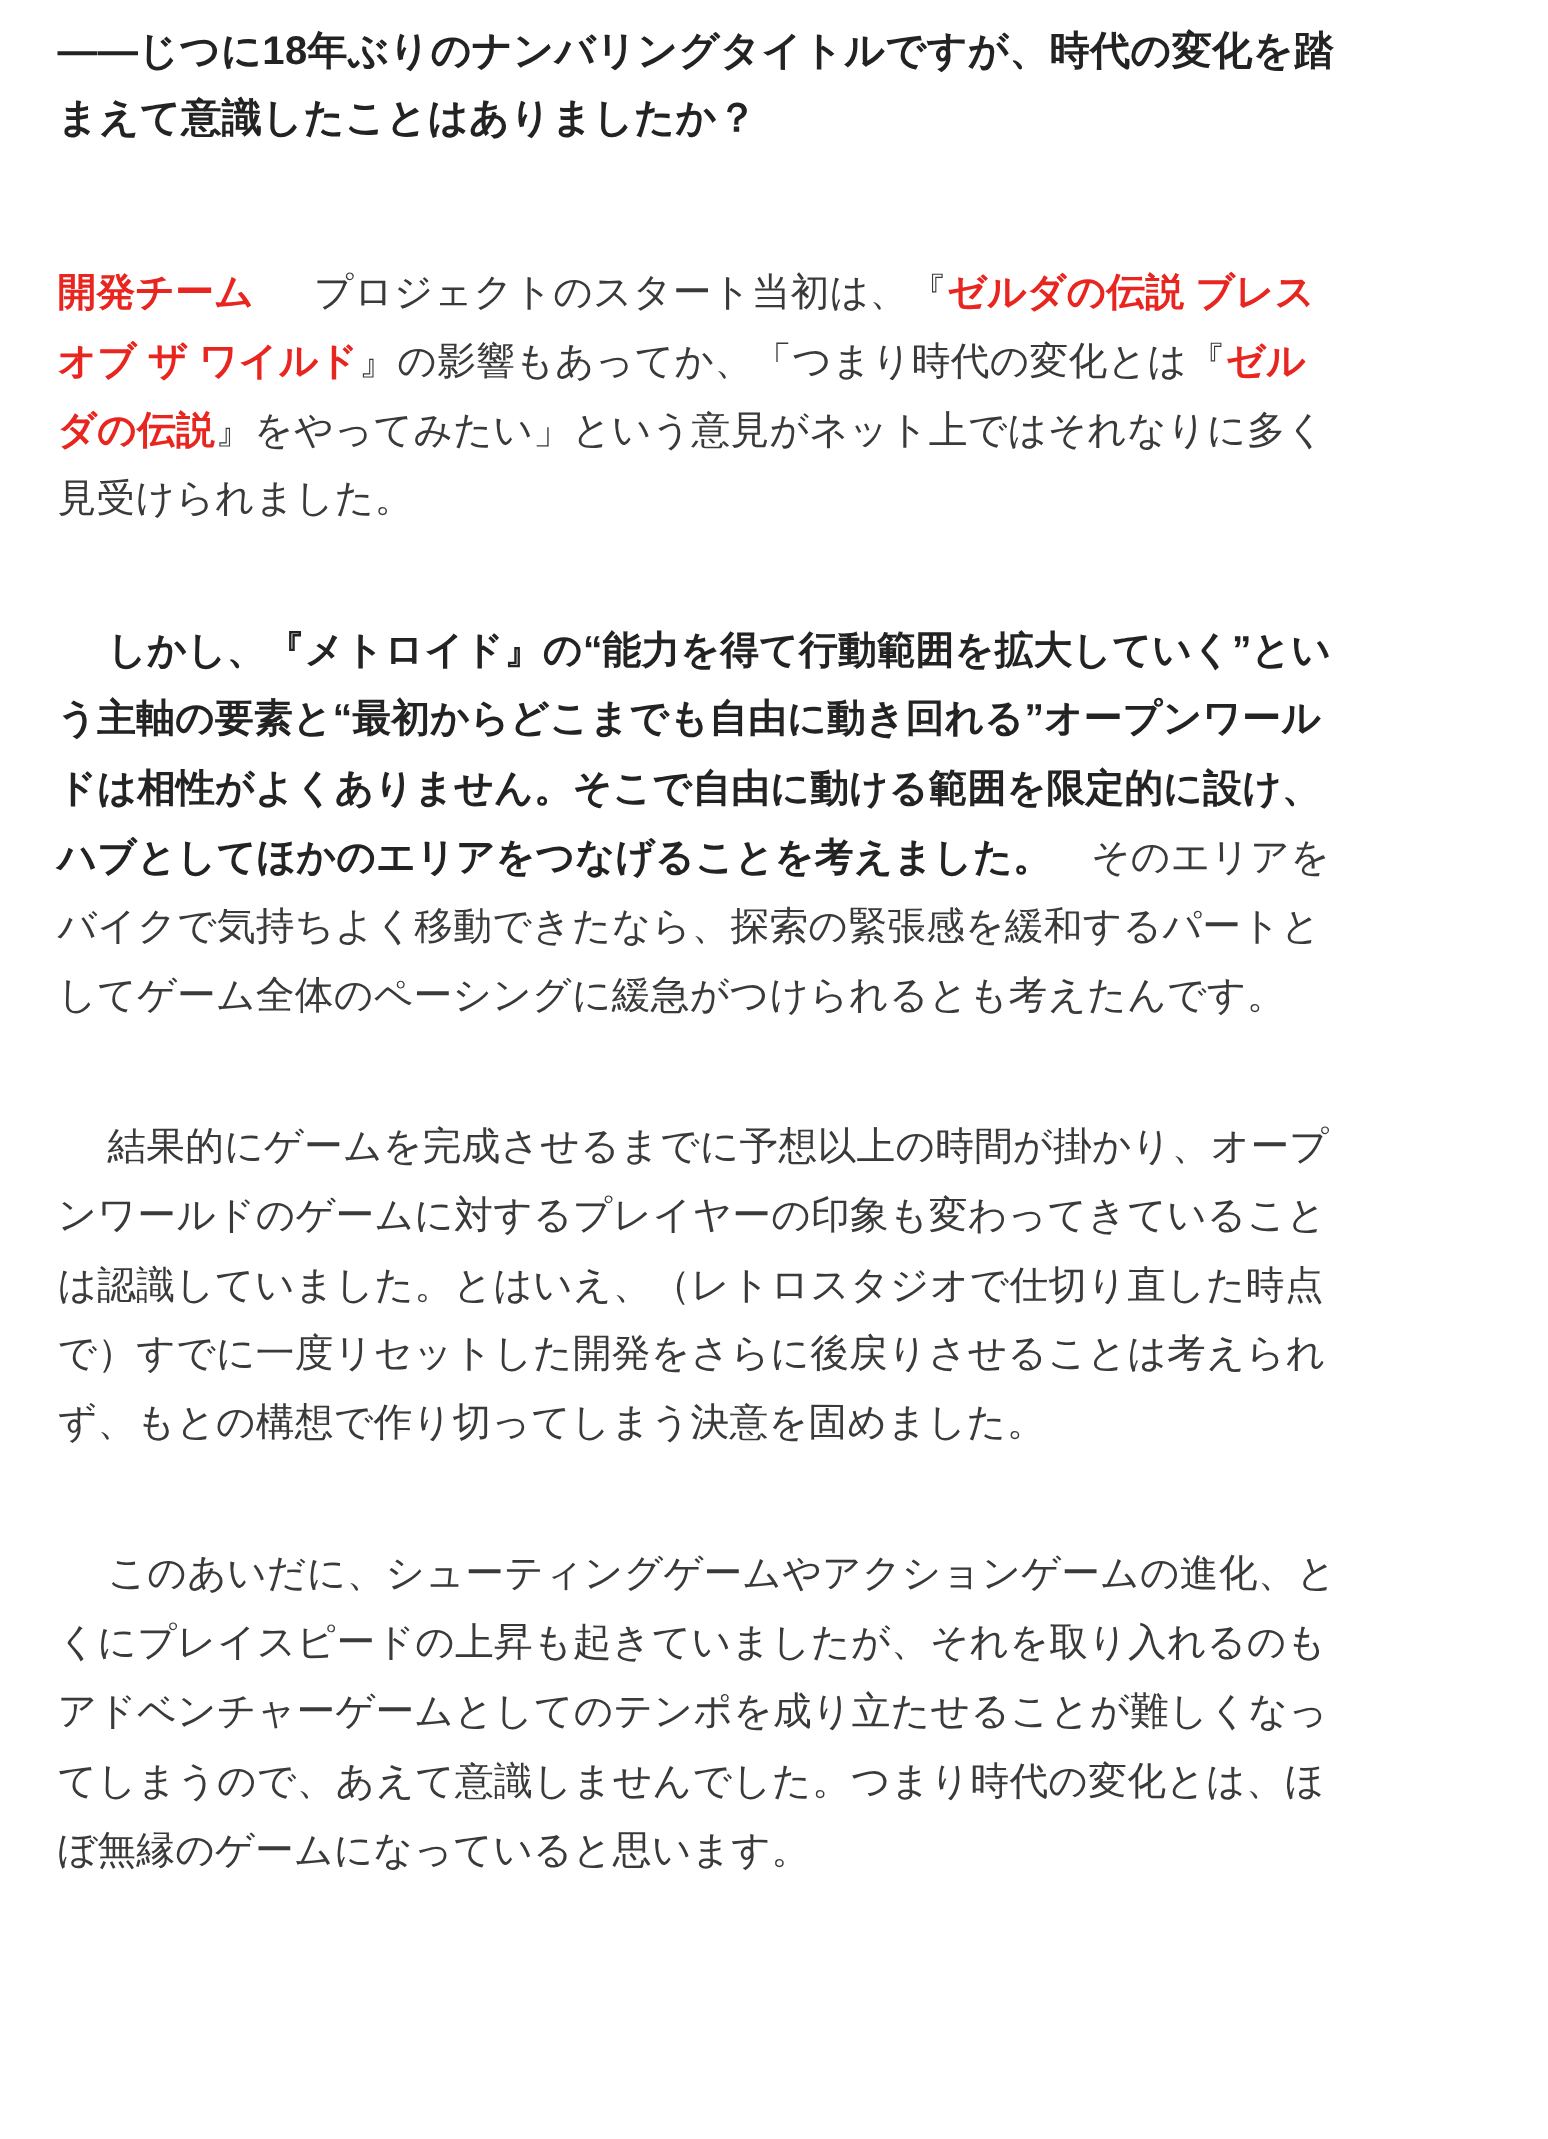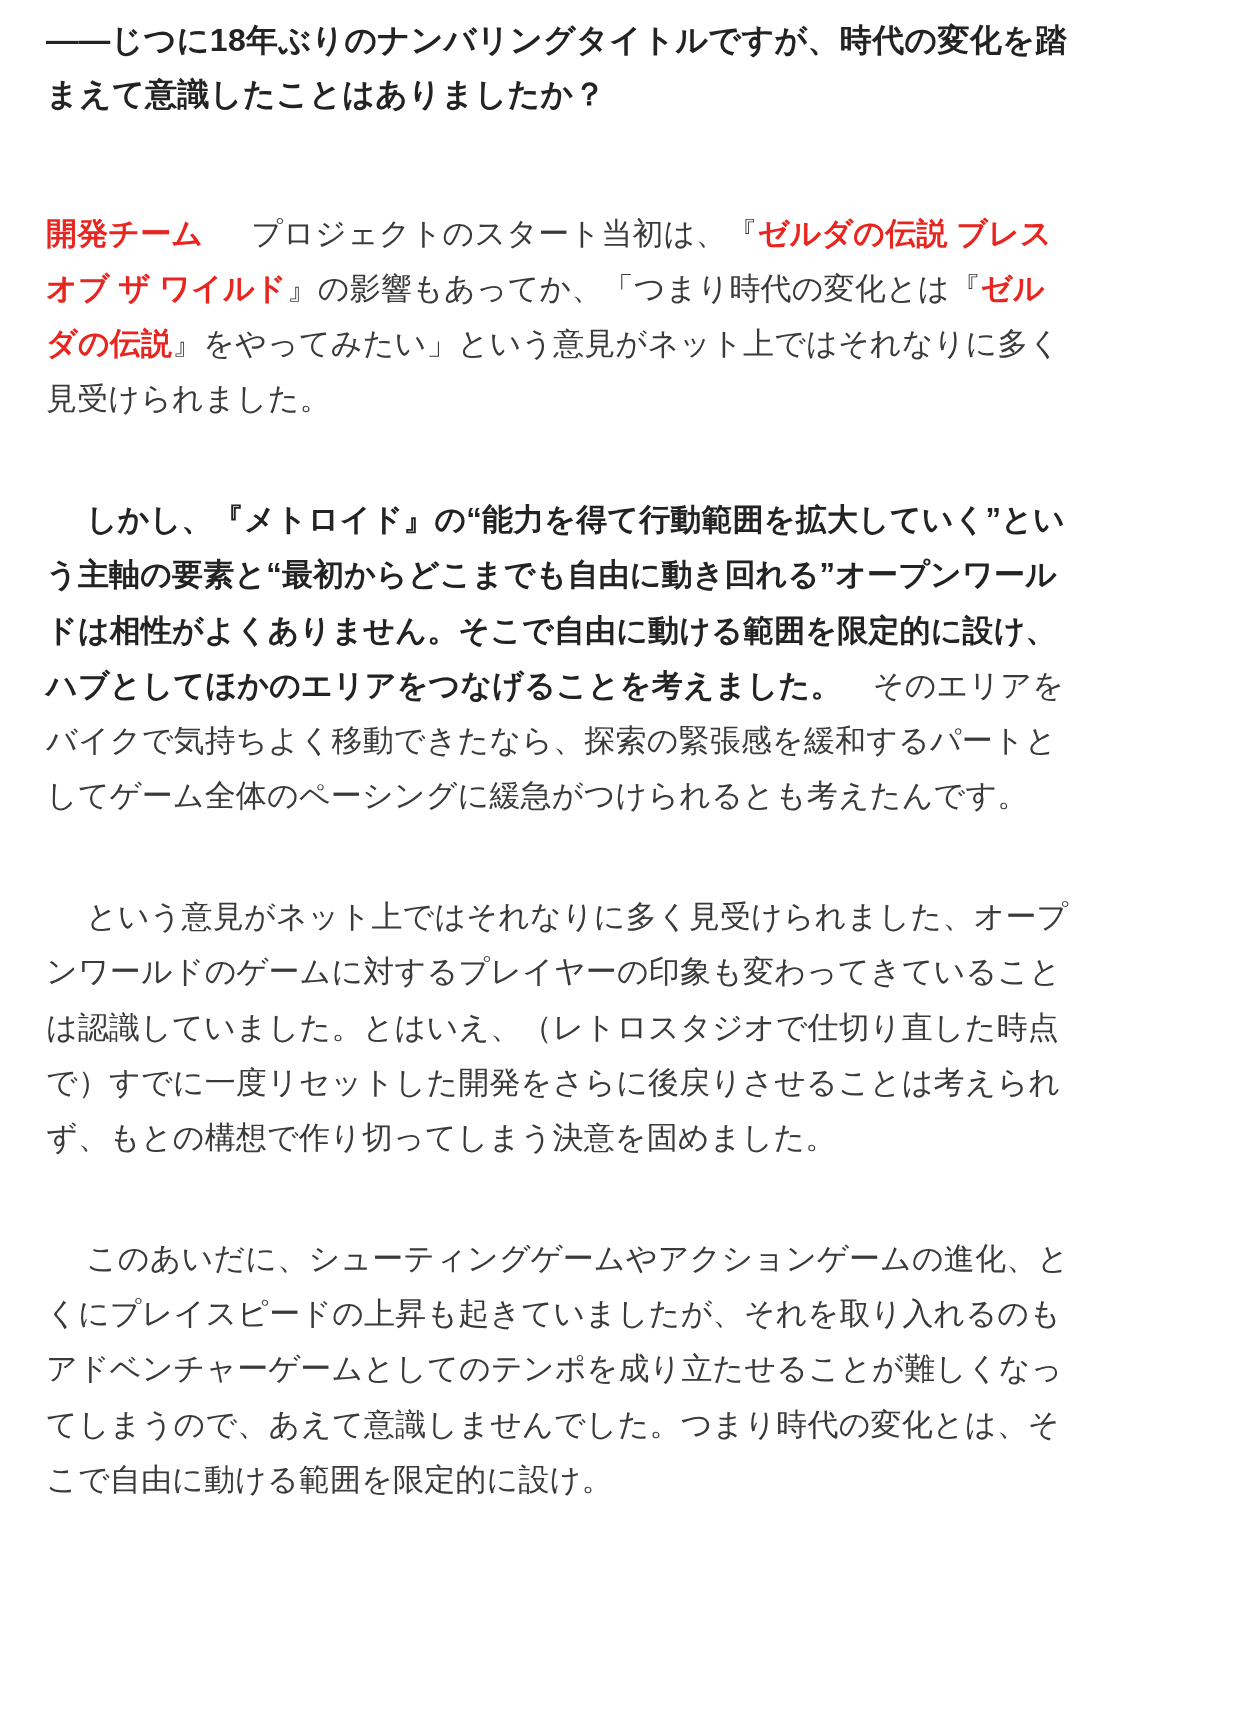--- a/index.html
+++ b/index.html
@@ -65,20 +65,20 @@
 
   <p class="body-text">
     <span class="speaker">開発チーム</span><span class="speaker-gap"></span><span>プロジェクトのスタート当初は、『</span><span class="title-red">ゼルダの伝説 ブレス オブ ザ ワイルド</span><span>』の影響もあってか、「つまり時代の変化とは『</span><span class="title-red">ゼルダの伝説</span><span>』をやってみたい」という意見がネット上ではそれなりに多く見受けられました。</span>
   </p>
 
   <p class="body-text indent">
     <span class="emph">しかし、『メトロイド』の“能力を得て行動範囲を拡大していく”という主軸の要素と“最初からどこまでも自由に動き回れる”オープンワールドは相性がよくありません。そこで自由に動ける範囲を限定的に設け、ハブとしてほかのエリアをつなげることを考えました。</span><span>　そのエリアをバイクで気持ちよく移動できたなら、探索の緊張感を緩和するパートとしてゲーム全体のペーシングに緩急がつけられるとも考えたんです。</span>
   </p>
 
   <p class="body-text indent">
-    <span>という意見がネット上ではそれなりに多く見受けられました、オープンワールドのゲームに対するプレイヤーの印象も変わってきていることは認識していました。とはいえ、（レトロスタジオで仕切り直した時点で）すでに一度リセットした開発をさらに後戻りさせることは考えられず、もとの構想で作り切ってしまう決意を固めました。</span>
+    <span>結果的にゲームを完成させるまでに予想以上の時間が掛かり、オープンワールドのゲームに対するプレイヤーの印象も変わってきていることは認識していました。とはいえ、（レトロスタジオで仕切り直した時点で）すでに一度リセットした開発をさらに後戻りさせることは考えられず、もとの構想で作り切ってしまう決意を固めました。</span>
   </p>
 
   <p class="body-text indent">
-    <span>このあいだに、シューティングゲームやアクションゲームの進化、とくにプレイスピードの上昇も起きていましたが、それを取り入れるのもアドベンチャーゲームとしてのテンポを成り立たせることが難しくなってしまうので、あえて意識しませんでした。つまり時代の変化とは、そこで自由に動ける範囲を限定的に設け。</span>
+    <span>このあいだに、シューティングゲームやアクションゲームの進化、とくにプレイスピードの上昇も起きていましたが、それを取り入れるのもアドベンチャーゲームとしてのテンポを成り立たせることが難しくなってしまうので、あえて意識しませんでした。つまり時代の変化とは、ほぼ無縁のゲームになっていると思います。</span>
   </p>
 
 </div>
 
 </body></html>

